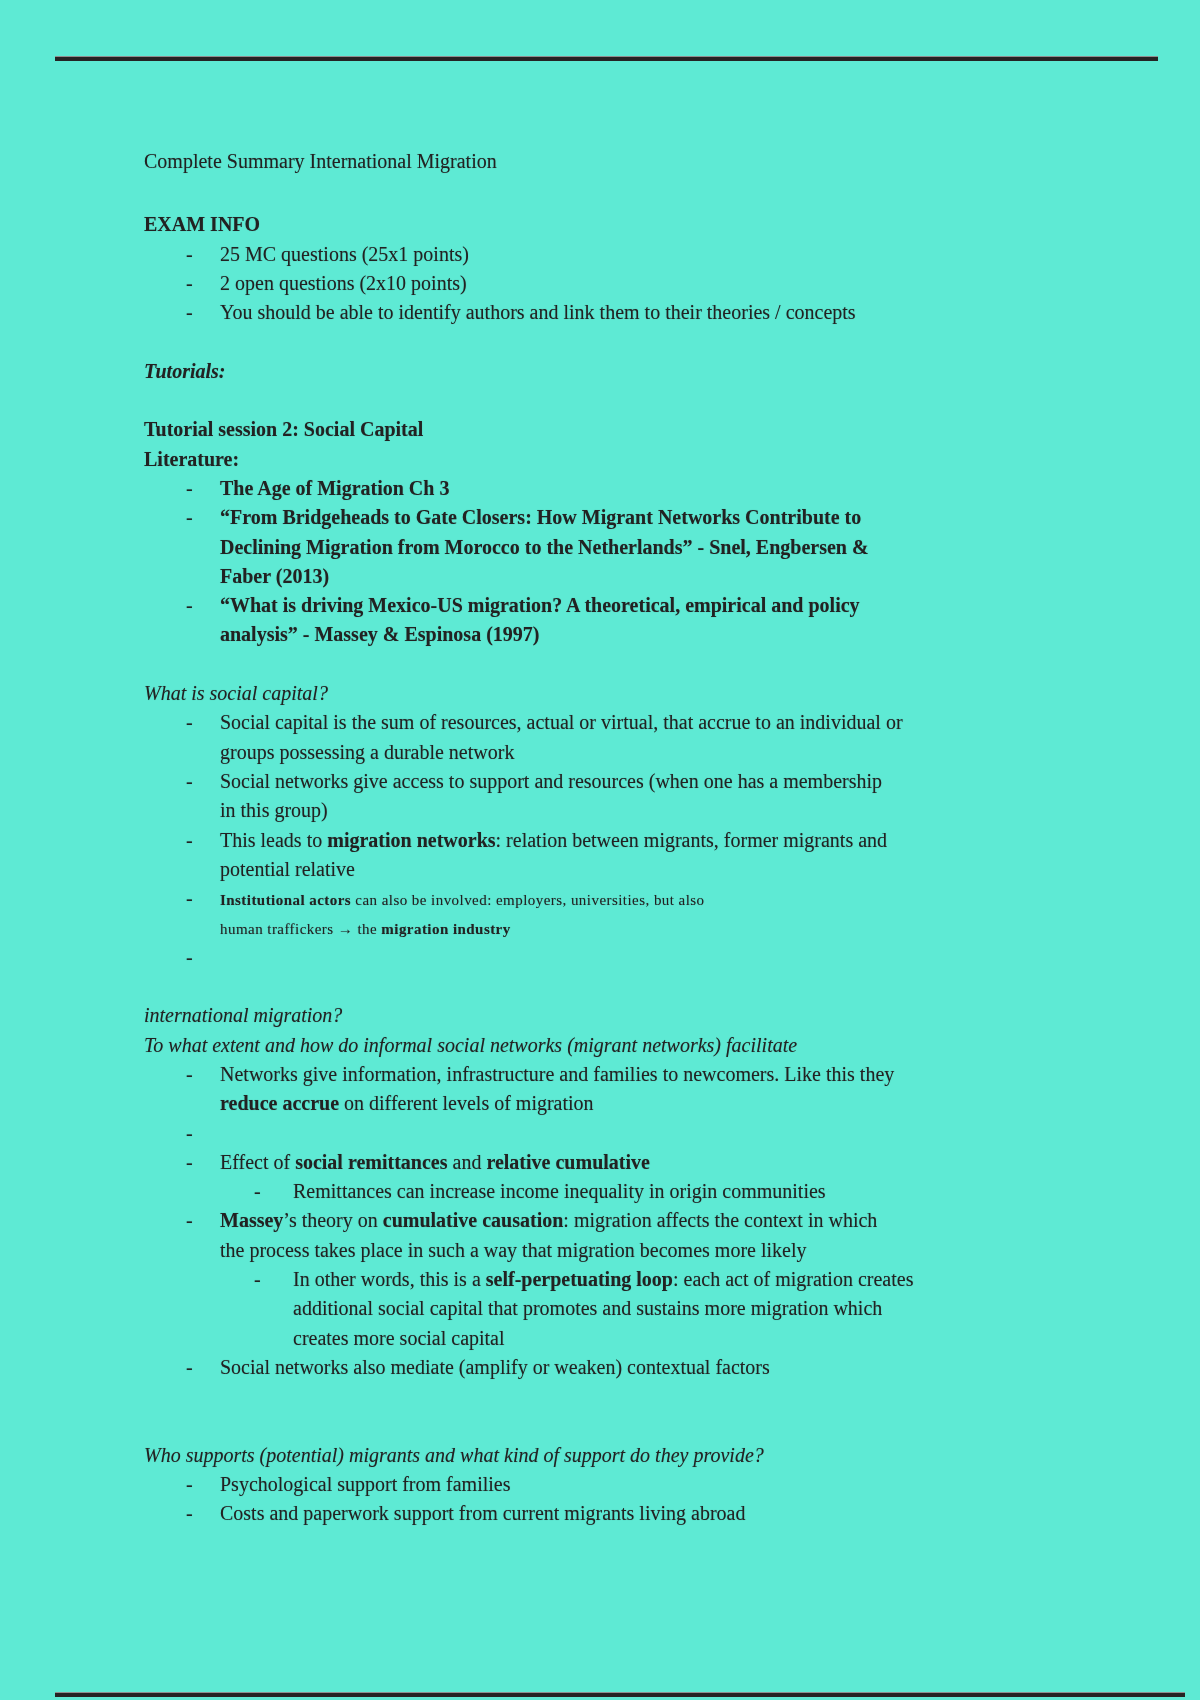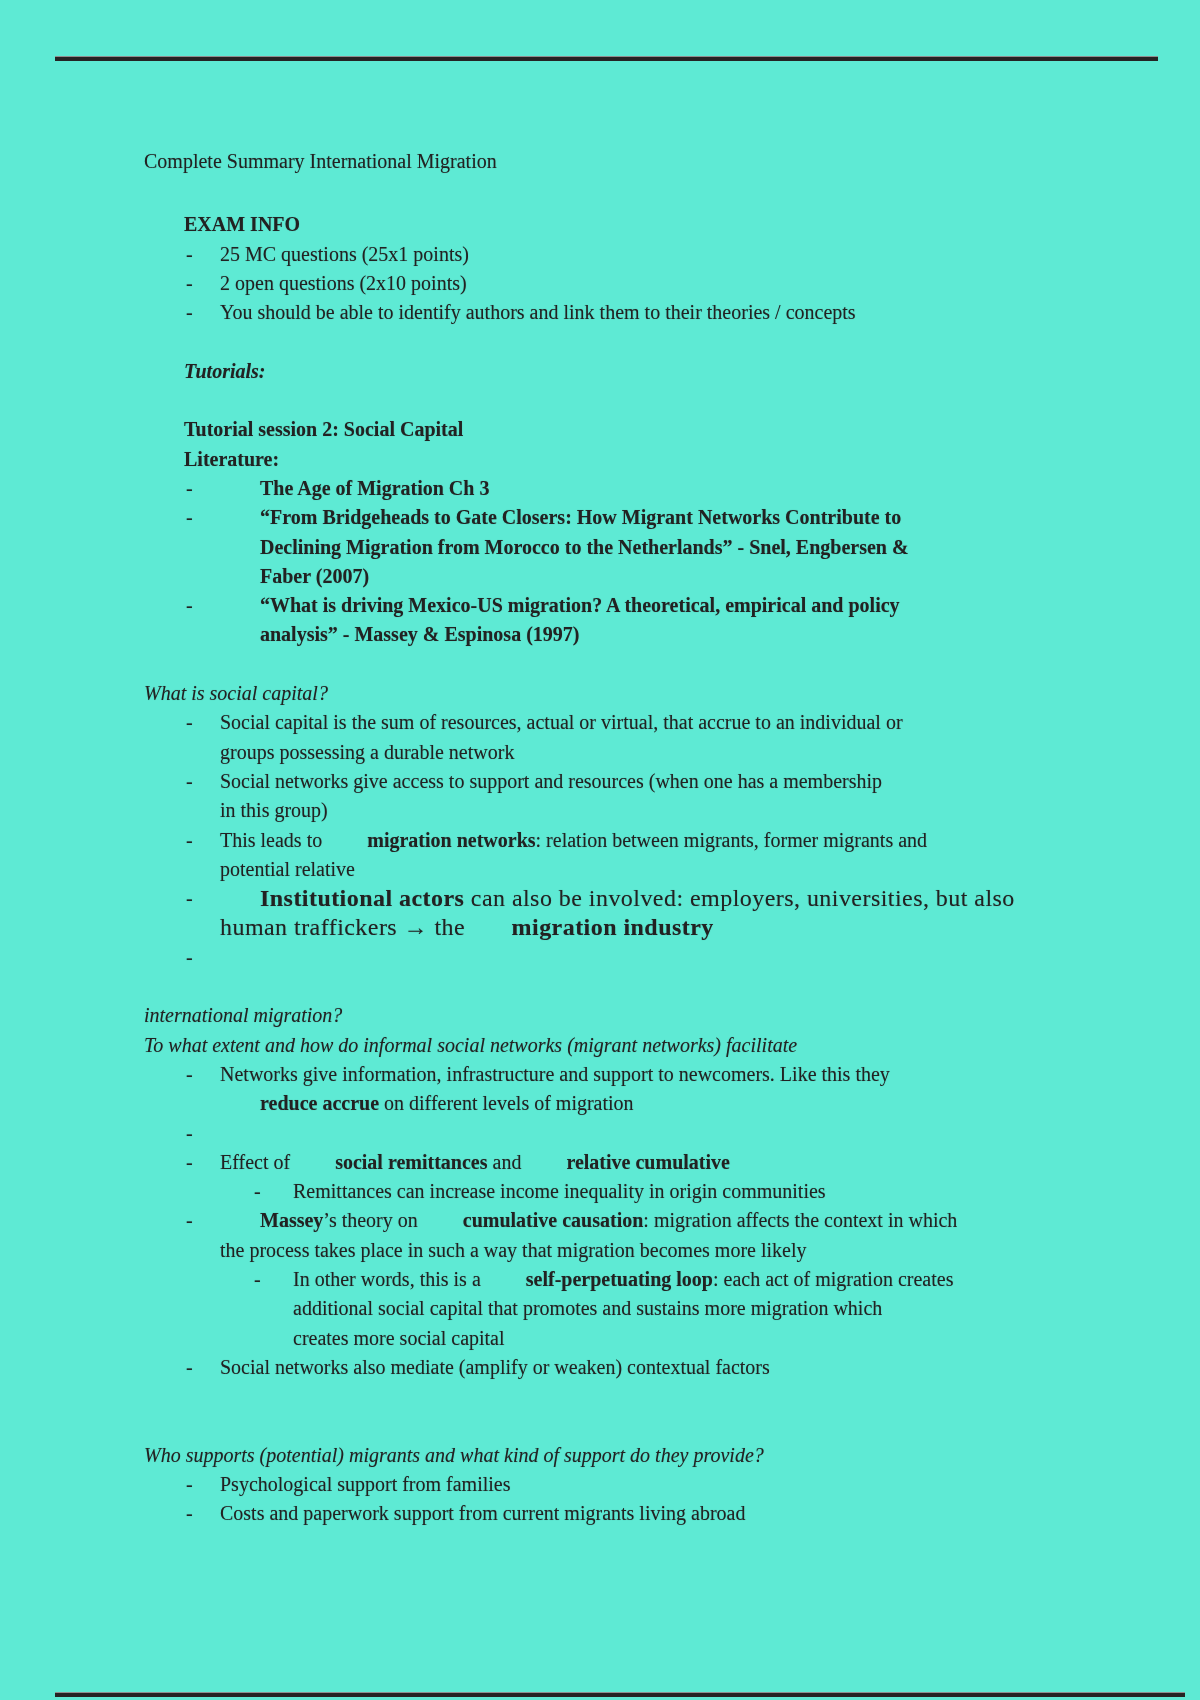--- a/index.html
+++ b/index.html
@@ -22,23 +22,23 @@
     white-space:nowrap;
     text-shadow:0 0 1px rgba(34,34,34,0.30);
   }
   .gap{width:100%;}
   .marker{position:absolute;top:0;}
   .ind1 > .marker{left:42px;}
   .ind2 > .marker{left:110px;}
   .ind0 > .txt{margin-left:0;}
   .ind1 > .txt{margin-left:76px;}
   .ind2 > .txt{margin-left:149px;}
-  .b{font-weight:bold;margin-left:40px;}
+  .b{font-weight:bold;}
   .i{font-style:italic;}
-  .w{letter-spacing:0.45px;font-size:24px;}
+  .w{letter-spacing:0.45px;font-size:15px;}
 </style>
 </head>
 <body>
 
 <div class="page">
   <div class="rule rule-top"></div>
   <div class="content">
       <div class="row ind0"><span class="txt"><span>Complete Summary International Migration</span></span></div>
       <div class="gap" style="height: 34px;"></div>
       <div class="row ind0"><span class="txt"><span class="b">EXAM INFO</span></span></div>
@@ -46,38 +46,38 @@
       <div class="row ind1"><span class="marker">-</span><span class="txt"><span>2 open questions (2x10 points)</span></span></div>
       <div class="row ind1"><span class="marker">-</span><span class="txt"><span>You should be able to identify authors and link them to their theories / concepts</span></span></div>
       <div class="gap" style="height: 29.3px;"></div>
       <div class="row ind0"><span class="txt"><span class="b i">Tutorials:</span></span></div>
       <div class="gap" style="height: 29.3px;"></div>
       <div class="row ind0"><span class="txt"><span class="b">Tutorial session 2: Social Capital</span></span></div>
       <div class="row ind0"><span class="txt"><span class="b">Literature:</span></span></div>
       <div class="row ind1"><span class="marker">-</span><span class="txt"><span class="b">The Age of Migration Ch 3</span></span></div>
       <div class="row ind1"><span class="marker">-</span><span class="txt"><span class="b">“From Bridgeheads to Gate Closers: How Migrant Networks Contribute to</span></span></div>
       <div class="row ind1"><span class="txt"><span class="b">Declining Migration from Morocco to the Netherlands” - Snel, Engbersen &amp;</span></span></div>
-      <div class="row ind1"><span class="txt"><span class="b">Faber (2007)</span></span></div>
+      <div class="row ind1"><span class="txt"><span class="b">Faber (2013)</span></span></div>
       <div class="row ind1"><span class="marker">-</span><span class="txt"><span class="b">“What is driving Mexico-US migration? A theoretical, empirical and policy</span></span></div>
       <div class="row ind1"><span class="txt"><span class="b">analysis” - Massey &amp; Espinosa (1997)</span></span></div>
       <div class="gap" style="height: 29.3px;"></div>
       <div class="row ind0"><span class="txt"><span class="i">What is social capital?</span></span></div>
       <div class="row ind1"><span class="marker">-</span><span class="txt"><span>Social capital is the sum of resources, actual or virtual, that accrue to an individual or</span></span></div>
       <div class="row ind1"><span class="txt"><span>groups possessing a durable network</span></span></div>
       <div class="row ind1"><span class="marker">-</span><span class="txt"><span>Social networks give access to support and resources (when one has a membership</span></span></div>
       <div class="row ind1"><span class="txt"><span>in this group)</span></span></div>
       <div class="row ind1"><span class="marker">-</span><span class="txt"><span>This leads to </span><span class="b">migration networks</span><span>: relation between migrants, former migrants and</span></span></div>
       <div class="row ind1"><span class="txt"><span>potential relative</span></span></div>
       <div class="row ind1"><span class="marker">-</span><span class="txt"><span class="b w">Institutional actors</span><span class="w"> can also be involved: employers, universities, but also</span></span></div>
       <div class="row ind1"><span class="txt"><span class="w">human traffickers → the </span><span class="b w">migration industry</span></span></div>
       <div class="row ind1"><span class="marker">-</span></div>
       <div class="gap" style="height: 29.3px;"></div>
       <div class="row ind0"><span class="txt"><span class="i">international migration?</span></span></div>
       <div class="row ind0"><span class="txt"><span class="i">To what extent and how do informal social networks (migrant networks) facilitate</span></span></div>
-      <div class="row ind1"><span class="marker">-</span><span class="txt"><span>Networks give information, infrastructure and support to newcomers. Like this they</span></span></div>
+      <div class="row ind1"><span class="marker">-</span><span class="txt"><span>Networks give information, infrastructure and families to newcomers. Like this they</span></span></div>
       <div class="row ind1"><span class="txt"><span class="b">reduce accrue</span><span> on different levels of migration</span></span></div>
       <div class="row ind1"><span class="marker">-</span></div>
       <div class="row ind1"><span class="marker">-</span><span class="txt"><span>Effect of </span><span class="b">social remittances</span><span> and </span><span class="b">relative cumulative</span></span></div>
       <div class="row ind2"><span class="marker">-</span><span class="txt"><span>Remittances can increase income inequality in origin communities</span></span></div>
       <div class="row ind1"><span class="marker">-</span><span class="txt"><span class="b">Massey</span><span>’s theory on </span><span class="b">cumulative causation</span><span>: migration affects the context in which</span></span></div>
       <div class="row ind1"><span class="txt"><span>the process takes place in such a way that migration becomes more likely</span></span></div>
       <div class="row ind2"><span class="marker">-</span><span class="txt"><span>In other words, this is a </span><span class="b">self-perpetuating loop</span><span>: each act of migration creates</span></span></div>
       <div class="row ind2"><span class="txt"><span>additional social capital that promotes and sustains more migration which</span></span></div>
       <div class="row ind2"><span class="txt"><span>creates more social capital</span></span></div>
       <div class="row ind1"><span class="marker">-</span><span class="txt"><span>Social networks also mediate (amplify or weaken) contextual factors</span></span></div>

